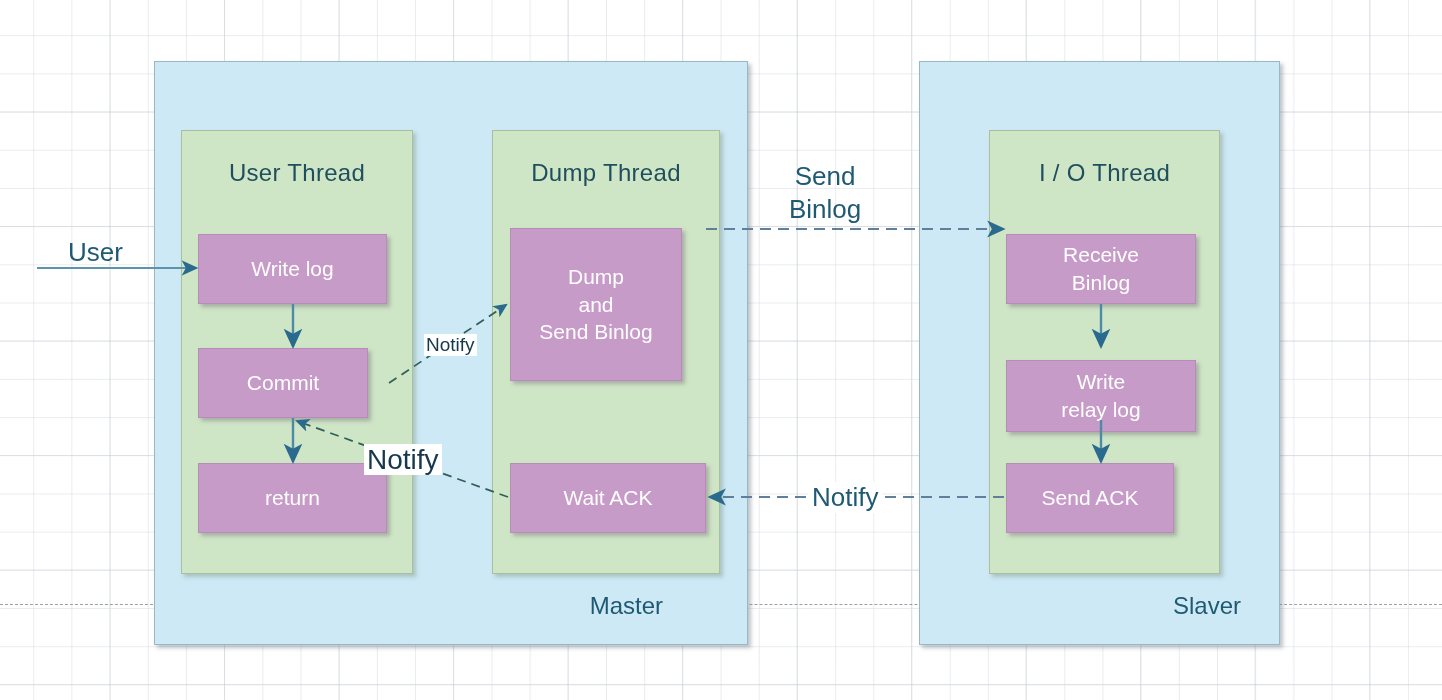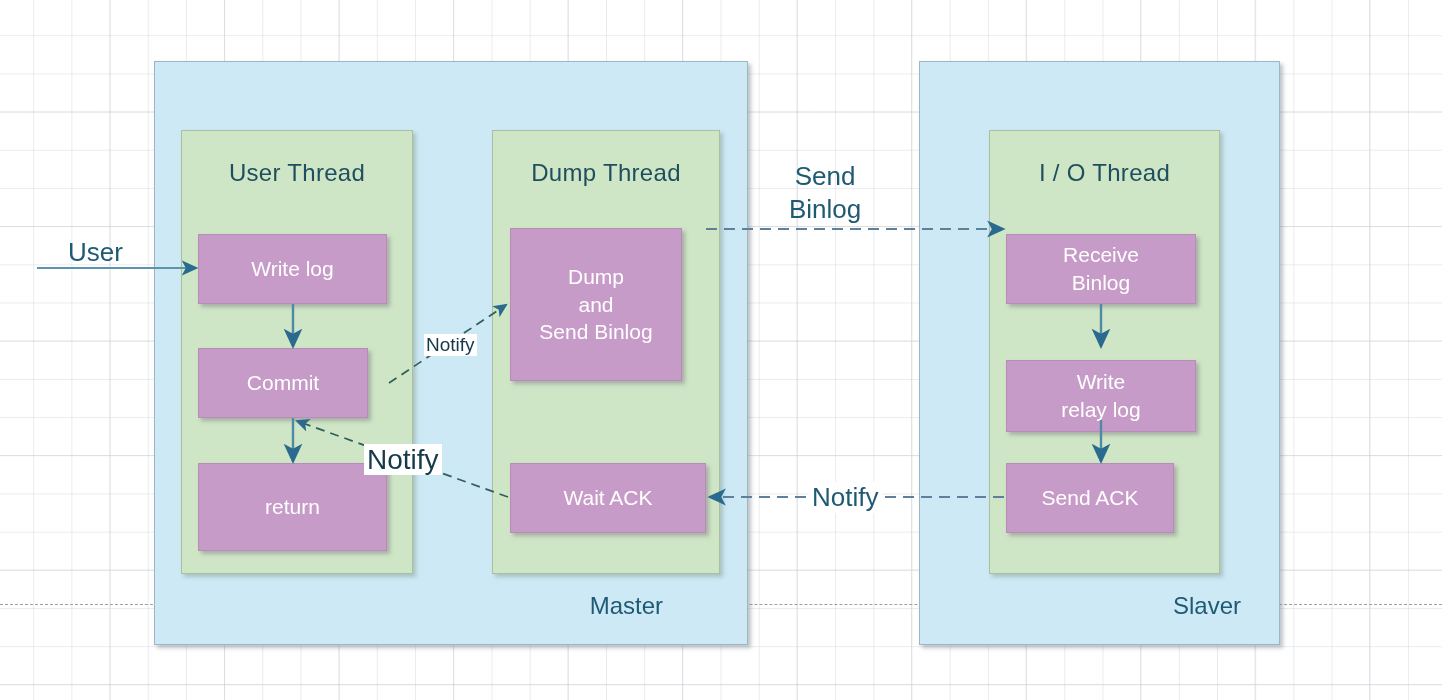--- a/index.html
+++ b/index.html
@@ -93,21 +93,21 @@
 
 <div class="panel-blue" style="left:154px;top:61px;width:594px;height:584px;">
   <div class="panel-caption" style="right:84px;bottom:24px;">Master</div>
 </div>
 
 <div class="panel-green" style="left:181px;top:130px;width:232px;height:444px;">
   <div class="thread-title">User Thread</div>
 </div>
 <div class="box" style="left:198px;top:234px;width:189px;height:70px;">Write log</div>
 <div class="box" style="left:198px;top:348px;width:170px;height:70px;">Commit</div>
-<div class="box" style="left:198px;top:463px;width:189px;height:88px;">return</div>
+<div class="box" style="left:198px;top:463px;width:189px;height:70px;">return</div>
 
 <div class="panel-green" style="left:492px;top:130px;width:228px;height:444px;">
   <div class="thread-title">Dump Thread</div>
 </div>
 <div class="box" style="left:510px;top:228px;width:172px;height:153px;">Dump
 and
 Send  Binlog</div>
 <div class="box" style="left:510px;top:463px;width:196px;height:70px;">Wait ACK</div>
 
 <div class="panel-blue" style="left:919px;top:61px;width:361px;height:584px;">

